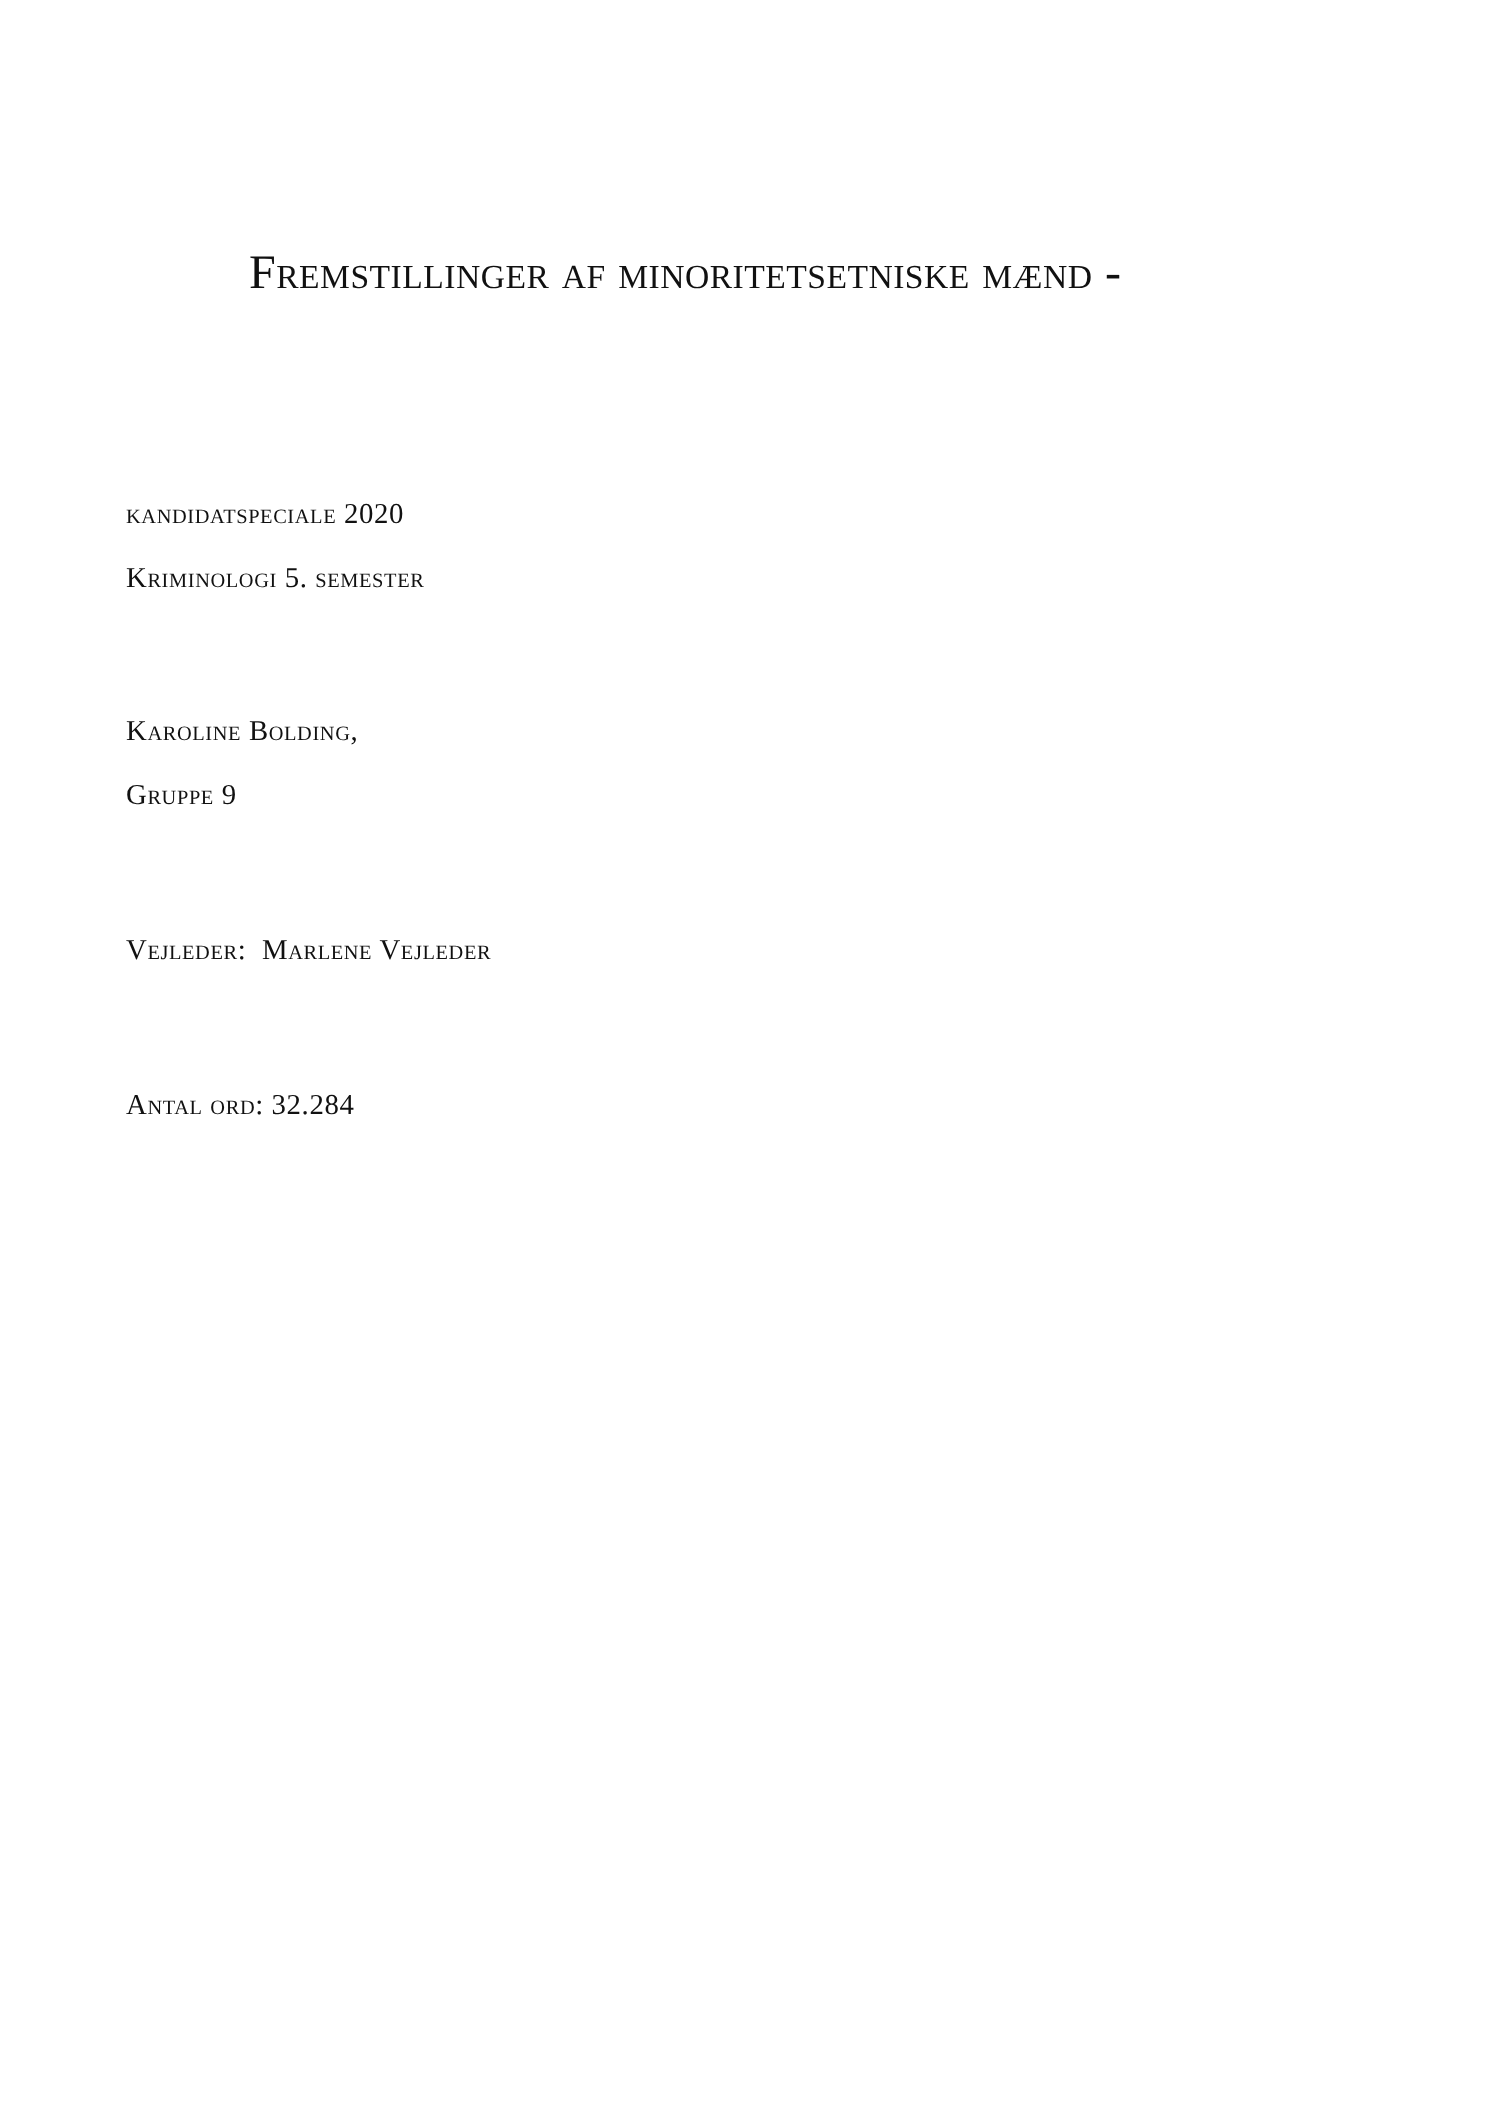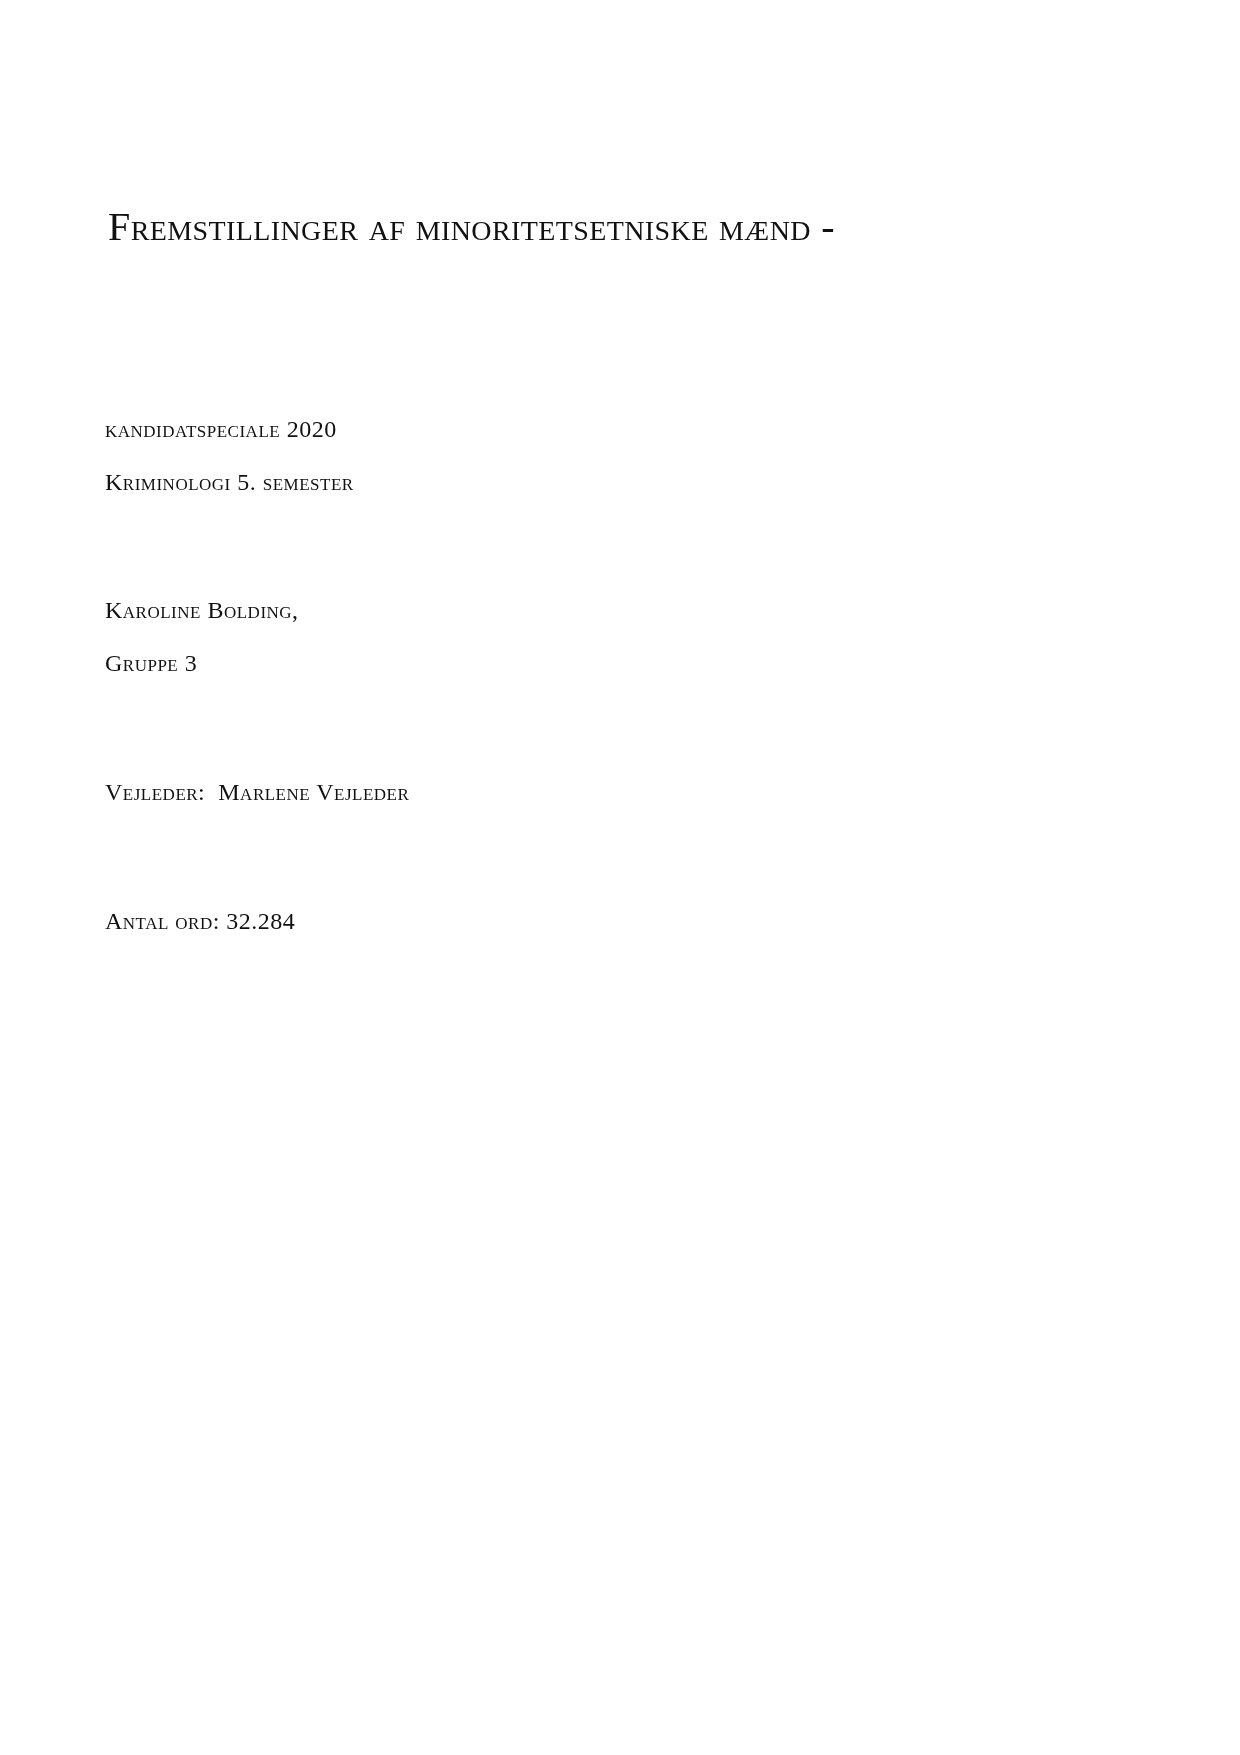--- a/index.html
+++ b/index.html
@@ -26,22 +26,23 @@
     position: absolute;
     left: 105px;
     top: 0;
     width: 1000px;
   }
 
   
   .title-block {
     position: absolute;
     top: 196px;
-    left: 3px;
+    left: 16px;
     width: 900px;
+    text-align: center;
   }
 
   .title-line {
     font-size: 40px;
     line-height: 62px;
     font-variant: small-caps;
     font-weight: normal;
     letter-spacing: 0.4px;
     white-space: pre;
     color: #111111;
@@ -79,20 +80,20 @@
     <div class="title-block">
       <div class="title-line">Fremstillinger af minoritetsetniske mænd -</div>
     </div>
 
     <div class="meta-line line-kandidat">kandidatspeciale 2020</div>
 
     <div class="meta-line line-kriminologi">Kriminologi 5. semester</div>
 
     <div class="meta-line line-author">Karoline Bolding,</div>
 
-    <div class="meta-line line-group">Gruppe 3</div>
+    <div class="meta-line line-group">Gruppe 9</div>
 
     <div class="meta-line line-advisor">Vejleder:  Marlene Vejleder</div>
 
     <div class="meta-line line-wordcount">Antal ord: 32.284</div>
 
   </div>
 </div>
 
 </body></html>

